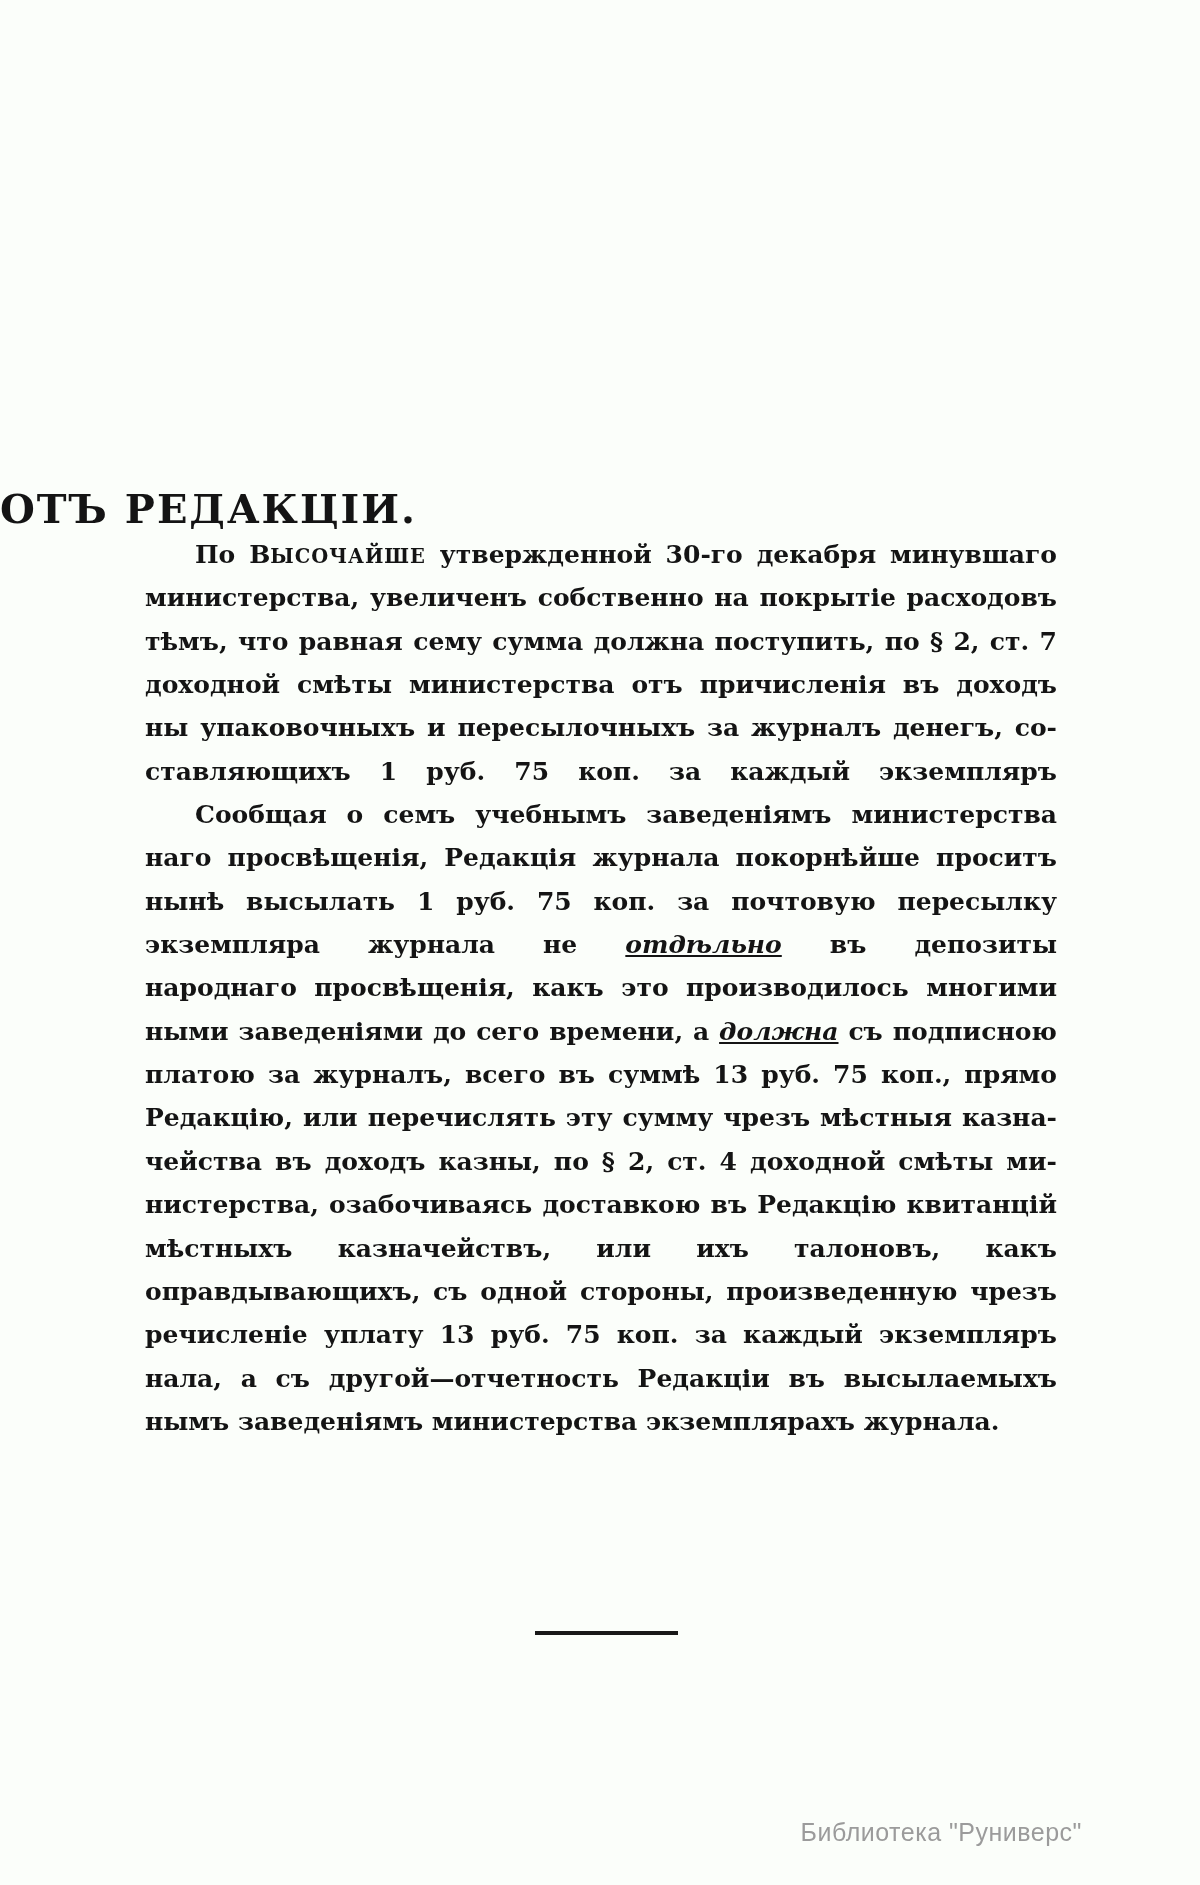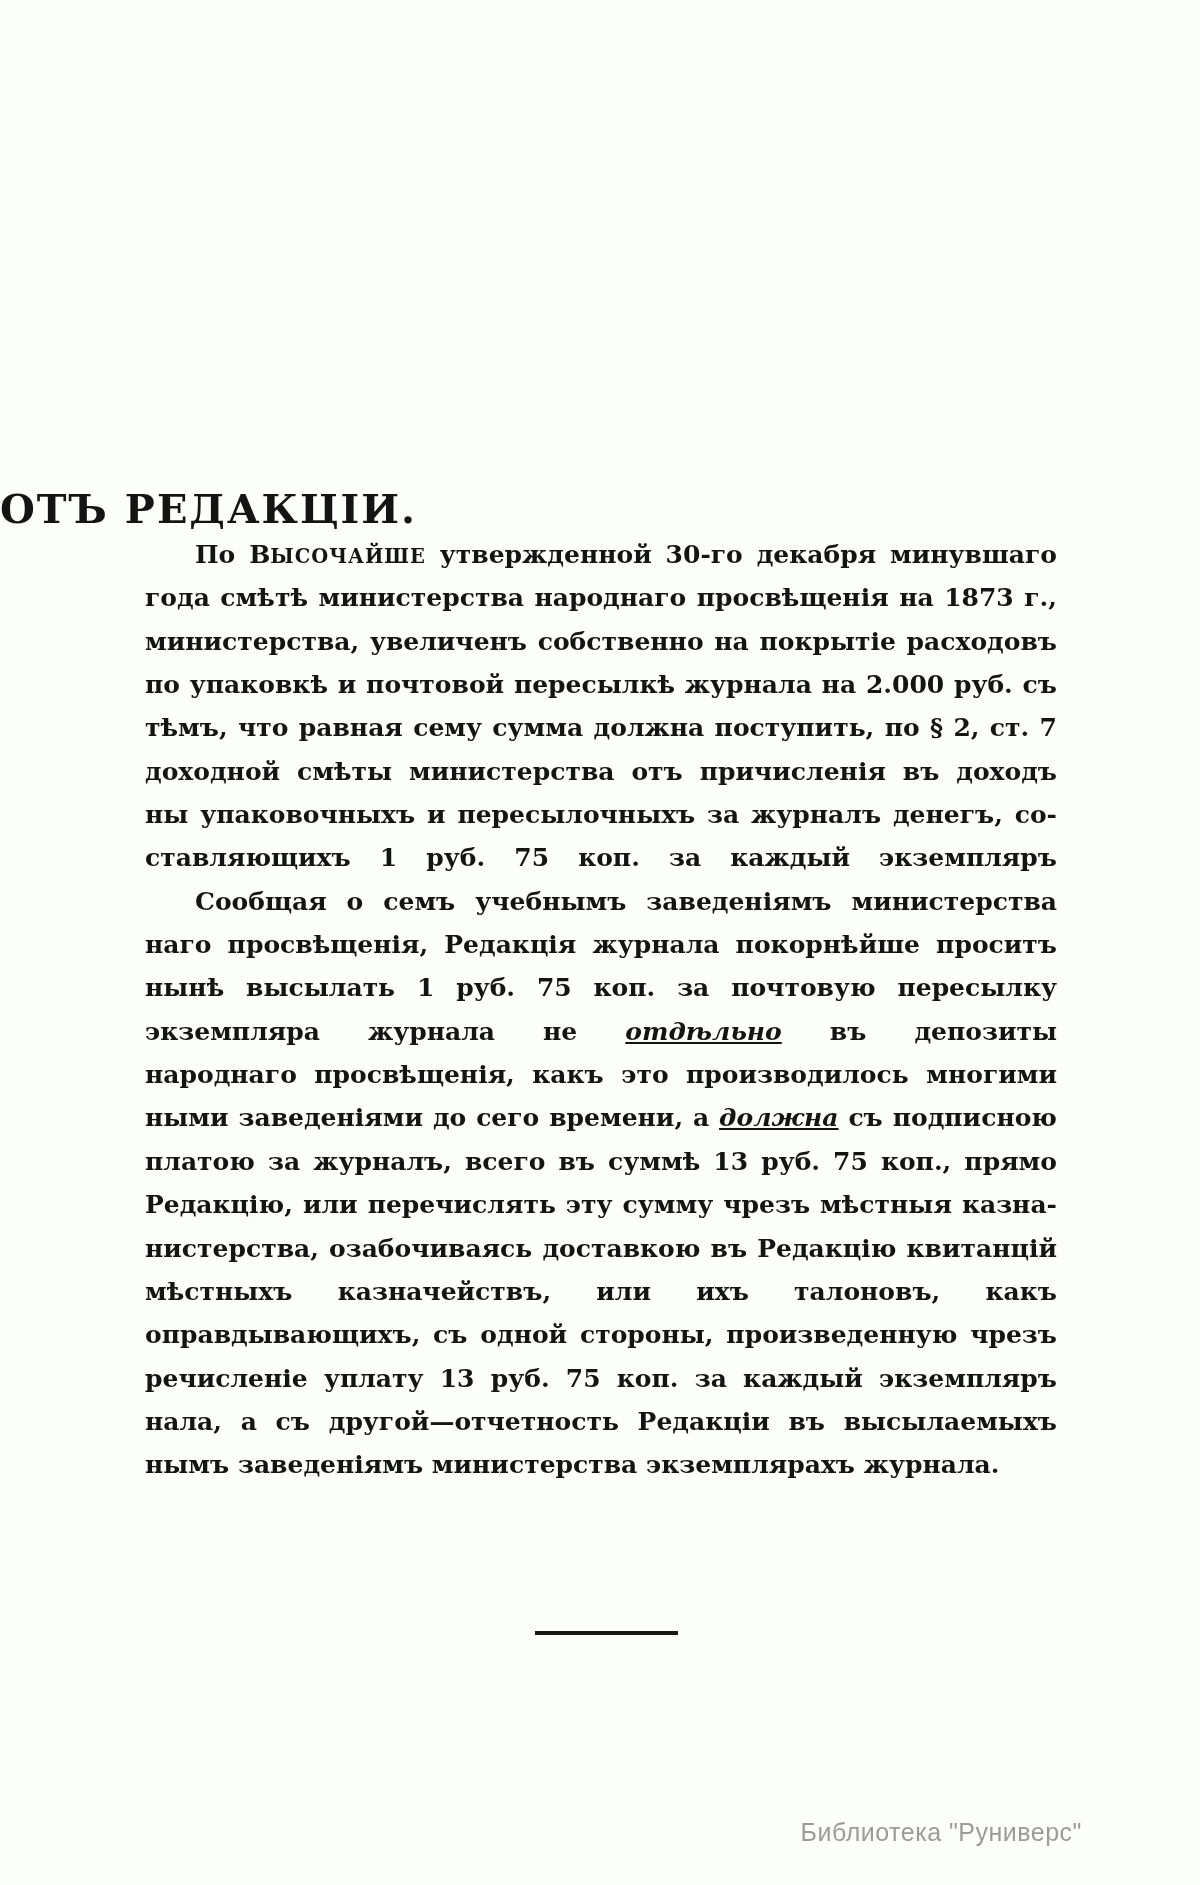--- a/index.html
+++ b/index.html
@@ -67,35 +67,34 @@
     white-space: nowrap;
   }
 </style>
 </head>
 <body style="background: rgb(251, 254, 250);">
 
 <div class="page" style="background: rgb(251, 254, 250); color: rgb(20, 20, 20);">
   <h1 class="title">ОТЪ РЕДАКЦІИ.</h1>
   <div class="text-block">
       <div class="line" style="text-indent: 50px;"><span>По В</span><span class="smallcaps">ысочайше</span><span> утвержденной 30-го декабря минувшаго</span></div>
-      <div class="line"><span>года смѣтѣ министерства народнаго просвѣщенія на 1873 г.,</span></div>
       <div class="line"><span>министерства, увеличенъ собственно на покрытіе расходовъ</span></div>
-      <div class="line"><span>по упаковкѣ и почтовой пересылкѣ журнала на 2.000 руб. съ</span></div>
       <div class="line"><span>тѣмъ, что равная сему сумма должна поступить, по § 2, ст. 7</span></div>
       <div class="line"><span>доходной смѣты министерства отъ причисленія въ доходъ каз-</span></div>
       <div class="line"><span>ны упаковочныхъ и пересылочныхъ за журналъ денегъ, со-</span></div>
       <div class="line"><span>ставляющихъ 1 руб. 75 коп. за каждый экземпляръ журнала.</span></div>
       <div class="line" style="text-indent: 50px;"><span>Сообщая о семъ учебнымъ заведеніямъ министерства народ-</span></div>
       <div class="line"><span>наго просвѣщенія, Редакція журнала покорнѣйше проситъ от-</span></div>
       <div class="line"><span>нынѣ высылать 1 руб. 75 коп. за почтовую пересылку каждаго</span></div>
       <div class="line"><span>экземпляра журнала не </span><span class="italic">отдѣльно</span><span> въ депозиты департамента</span></div>
       <div class="line"><span>народнаго просвѣщенія, какъ это производилось многими учеб-</span></div>
       <div class="line"><span>ными заведеніями до сего времени, а </span><span class="italic">должна</span><span> съ подписною</span></div>
       <div class="line"><span>платою за журналъ, всего въ суммѣ 13 руб. 75 коп., прямо въ</span></div>
       <div class="line"><span>Редакцію, или перечислять эту сумму чрезъ мѣстныя казна-</span></div>
+      <div class="line"><span>чейства въ доходъ казны, по § 2, ст. 4 доходной смѣты ми-</span></div>
       <div class="line"><span>нистерства, озабочиваясь доставкою въ Редакцію квитанцій</span></div>
       <div class="line"><span>мѣстныхъ казначействъ, или ихъ талоновъ, какъ документовъ,</span></div>
       <div class="line"><span>оправдывающихъ, съ одной стороны, произведенную чрезъ пе-</span></div>
       <div class="line"><span>речисленіе уплату 13 руб. 75 коп. за каждый экземпляръ жур-</span></div>
       <div class="line"><span>нала, а съ другой—отчетность Редакціи въ высылаемыхъ учеб-</span></div>
       <div class="line no-just"><span>нымъ заведеніямъ министерства экземплярахъ журнала.</span></div>
     </div>
   <div class="divider" style="background: rgb(24, 24, 24);"></div>
   <div class="watermark" style="color: rgb(155, 155, 155);">Библиотека "Руниверс"</div>
 </div>

